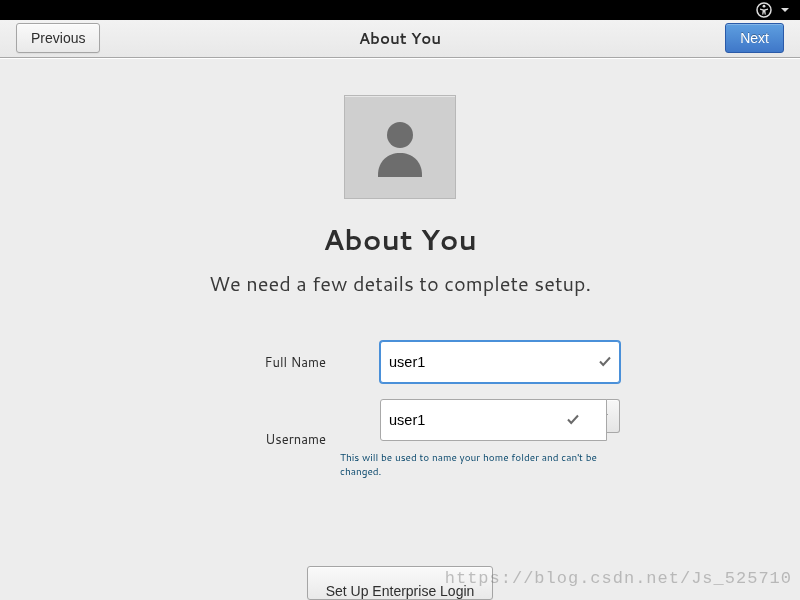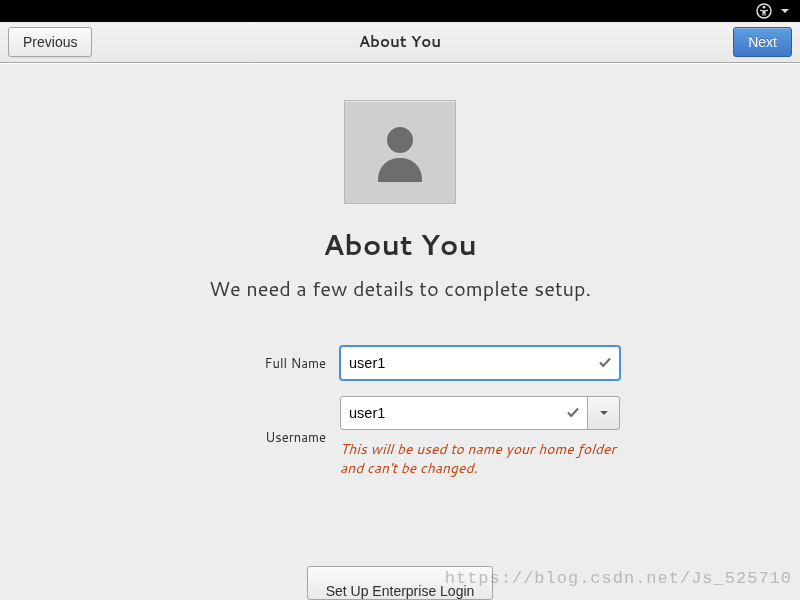--- a/index.html
+++ b/index.html
@@ -18,21 +18,21 @@
   }
   .topbar .status-icon { color: #ddd; display: flex; align-items: center; }
 
   
   .headerbar {
     height: 52px;
     background: linear-gradient(#f2f2f2, #e8e8e8);
     border-bottom: 1px solid #a7a7a7;
     display: flex;
     align-items: center;
-    padding: 0 8px;
+    padding: 0 16px;
     position: relative;
   }
   .headerbar .title {
     position: absolute;
     left: 0; right: 0;
     text-align: center;
     font-weight: 700;
     font-size: 15px;
     color: #2e2e2e;
     pointer-events: none;
@@ -97,28 +97,29 @@
     text-align: right;
     padding-right: 14px;
     font-size: 13px;
     color: #2e2e2e;
   }
   .input-wrap {
     position: relative;
     display: flex;
   }
   .entry {
-    height: 34px;
+    height: 42px;
     width: 280px;
     padding: 0 30px 0 8px;
     font-size: 14.5px;
     border: 1px solid #a8a8a8;
     border-radius: 3px;
     background: #fff;
     outline: none;
+    margin-left: 40px;
   }
   .entry.focused {
     border: 1px solid #4a90d9;
     box-shadow: 0 0 0 1px #4a90d9;
   }
   .check-icon {
     position: absolute;
     right: 8px;
     top: 50%;
     transform: translateY(-50%);
@@ -132,24 +133,23 @@
     border: 1px solid #a8a8a8;
     border-left: none;
     border-radius: 0 3px 3px 0;
     background: linear-gradient(#f7f7f7, #e5e5e5);
     cursor: pointer;
     display: flex; align-items: center; justify-content: center;
     box-shadow: inset 0 1px 0 rgba(255,255,255,0.6);
   }
   .hint {
     margin-top: 10px;
-    font-size: 14px;
-    color: #c2410c;
+    font-size: 10px;
+    color: #0c4a6e;
     line-height: 1.35;
-    font-style: italic;
   }
 
   .enterprise-wrap {
     margin-top: 88px;
     display: flex;
     justify-content: center;
   }
   .btn.enterprise {
     padding: 16px 18px;
     height: 34px;

